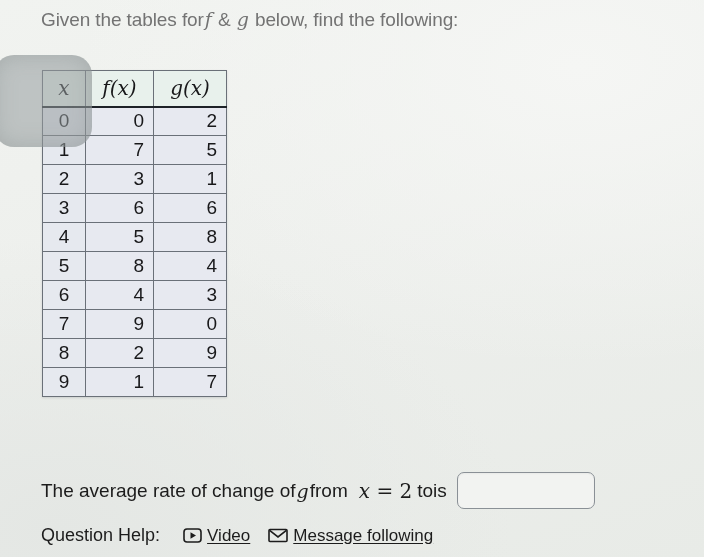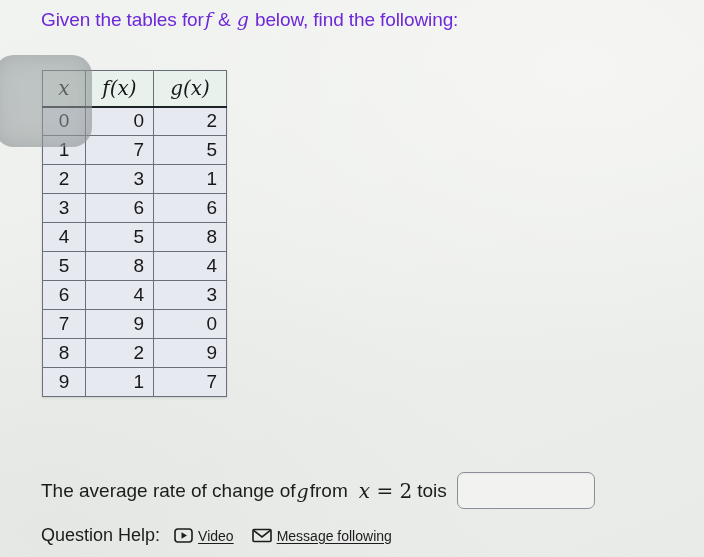--- a/index.html
+++ b/index.html
@@ -34,21 +34,21 @@
 
   
   .prompt {
     position: absolute;
     left: 41px;
     top: 7px;
     font-size: 19px;
     line-height: 24px;
     letter-spacing: -0.1px;
     white-space: nowrap;
-    color: #6d28d9;
+    color: #737373;
   }
   .mathvar {
     font-family: "DejaVu Serif", "Liberation Serif", serif;
     font-style: italic;
     font-size: 19px;
     padding: 0 1px;
   }
 
   
   .fg-table {
@@ -153,33 +153,33 @@
   .help-row {
     position: absolute;
     left: 41px;
     top: 525px;
     display: flex;
     align-items: center;
     font-size: 18px;
     color: #1c1c1c;
     white-space: nowrap;
   }
-  .help-label { margin-right: 14px; }
+  .help-label { margin-right: 23px; }
   .help-link {
     display: inline-flex;
     align-items: center;
     text-decoration: none;
     color: #1c1c1c;
     margin-right: 18px;
   }
   .help-link .label {
     text-decoration: underline;
     text-underline-offset: 2px;
     margin-left: 5px;
-    font-size: 14px;
+    font-size: 17px;
   }
   .icon {
     display: inline-flex;
     align-items: center;
     justify-content: center;
     flex: none;
   }
 </style>
 </head>
 <body>

